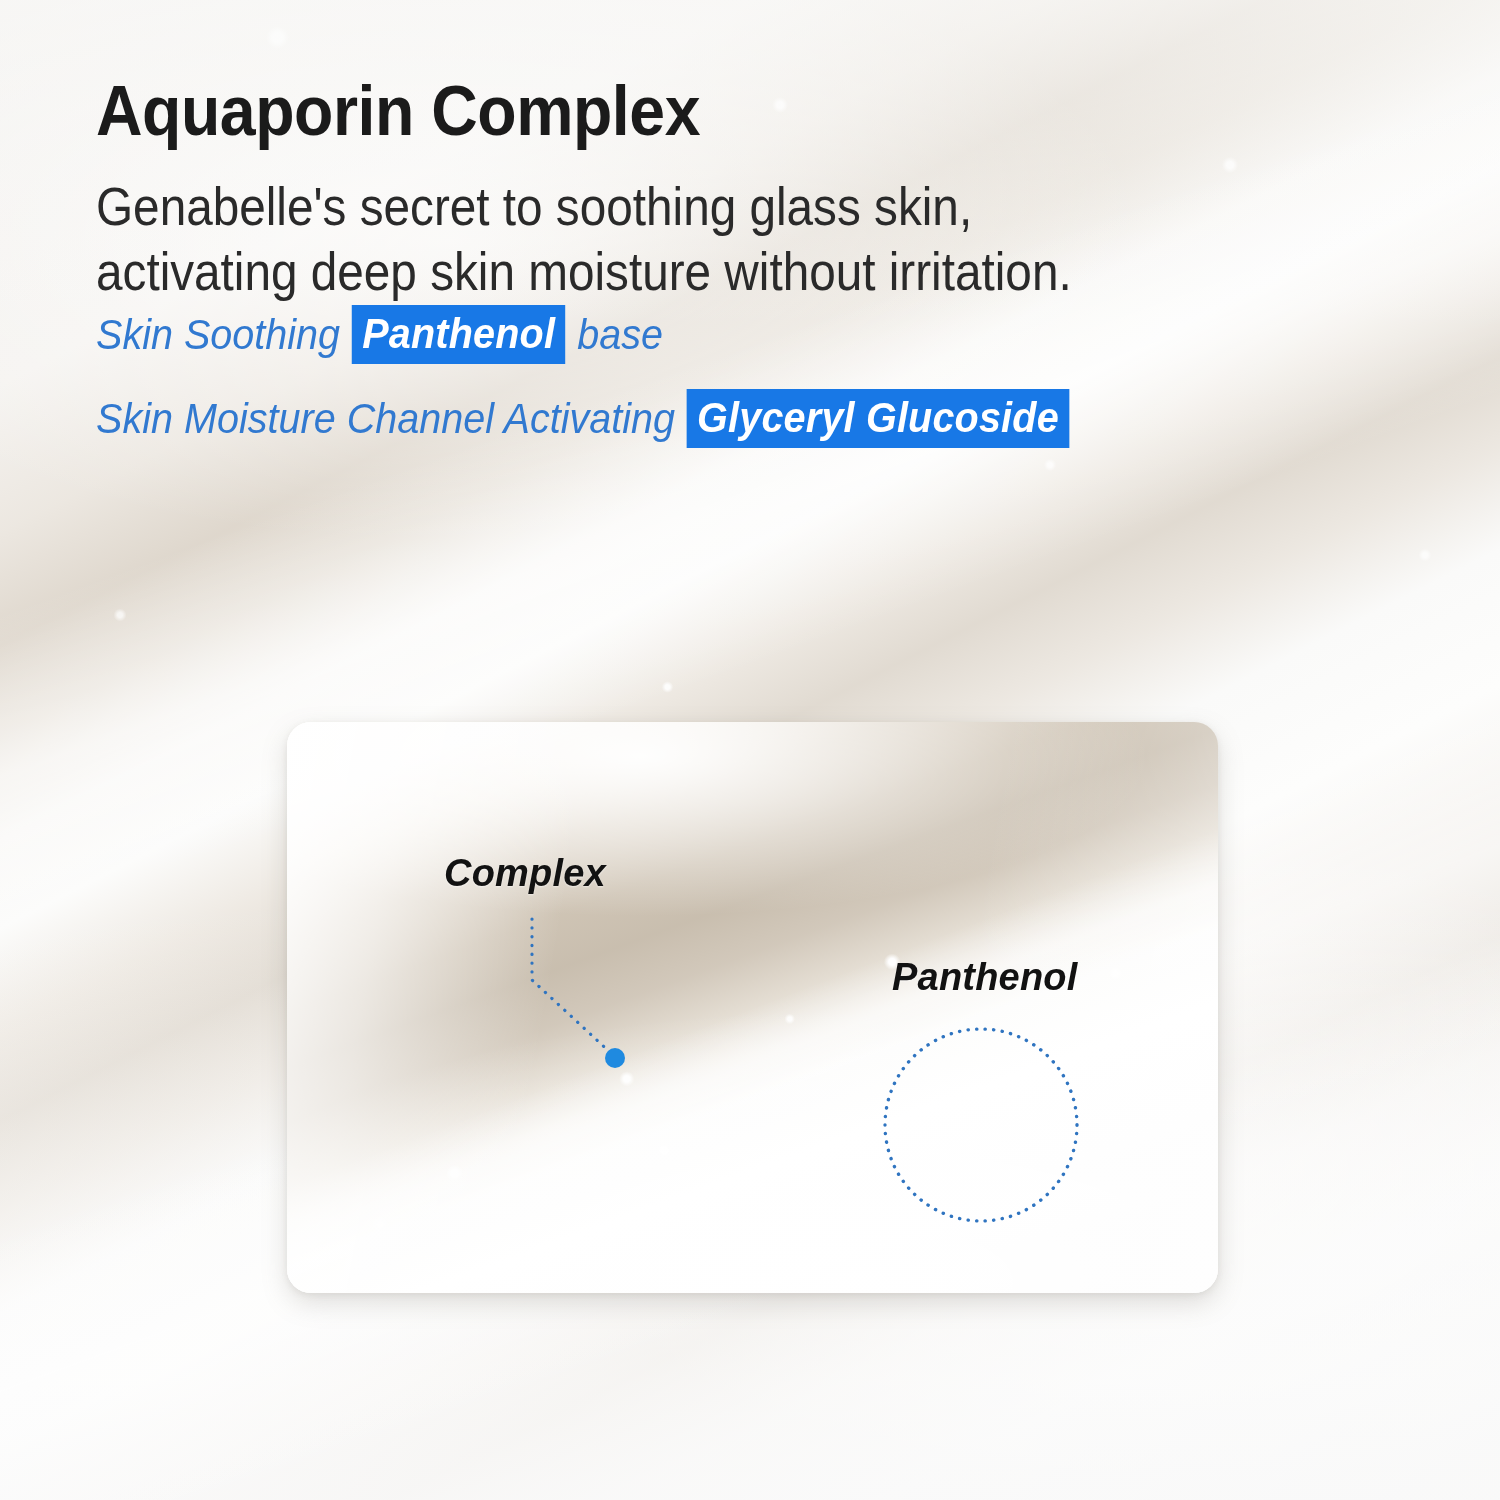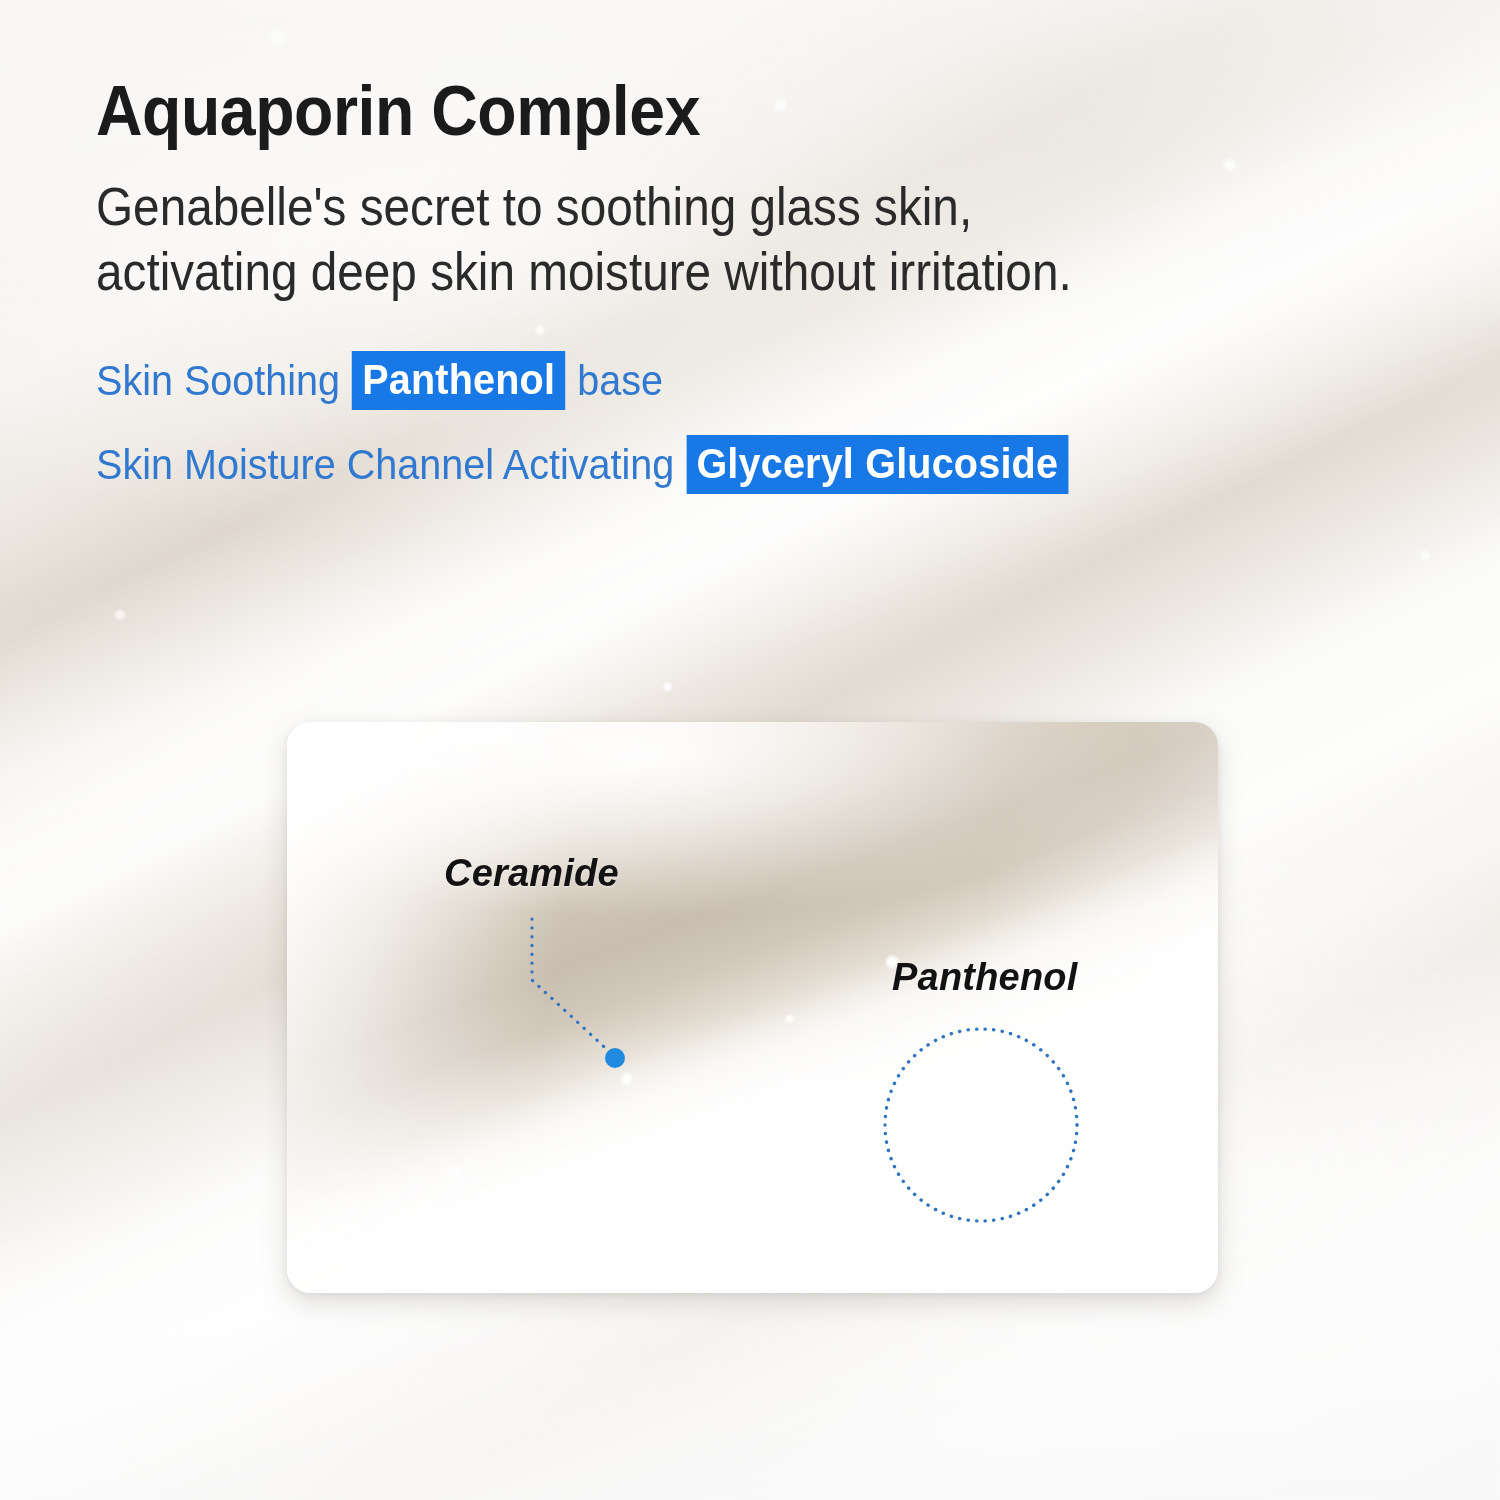--- a/index.html
+++ b/index.html
@@ -103,21 +103,21 @@
     line-height:1.22;
     color:#2a2a2a;
     transform:scaleX(.90);
     transform-origin:left center;
     white-space:nowrap;
   }
   #page-subtitle .sub-line { display:block; }
 
   
   #feature-list {
-    margin-top:46px;
+    font-style:italic;
   }
   .feature-row {
     display:flex;
     align-items:center;
     font-family:"Liberation Sans Narrow","Liberation Sans", sans-serif;
     font-size:43px;
     line-height:1.0;
     color:#3179d0;
     white-space:nowrap;
     transform:scaleX(.92);
@@ -255,21 +255,21 @@
     </div>
 
   </div>
 </div>
 
 <div id="inset-card">
 
   <div id="inset-photo"></div>
   <div id="inset-photo-overlay"></div>
 
-  <span class="inset-label nosel" id="label-ceramide">Ceramide</span>
+  <span class="inset-label nosel" id="label-ceramide">Complex</span>
 
   <span class="inset-label nosel" id="label-panthenol">Panthenol</span>
 
   <svg id="inset-annotations" viewBox="0 0 931 571" width="931" height="571">
 
     <polyline points="245,197 245,258 326,333" fill="none" stroke="#2f74c0" stroke-width="3.2" stroke-linecap="round" stroke-dasharray="0.2 8.6"></polyline>
     <circle cx="328" cy="336" r="10" fill="#1f8ae0"></circle>
 
     <circle cx="694" cy="403" r="96" fill="none" stroke="#2f74c0" stroke-width="3.4" stroke-linecap="round" stroke-dasharray="0.2 8.4"></circle>
   </svg>

